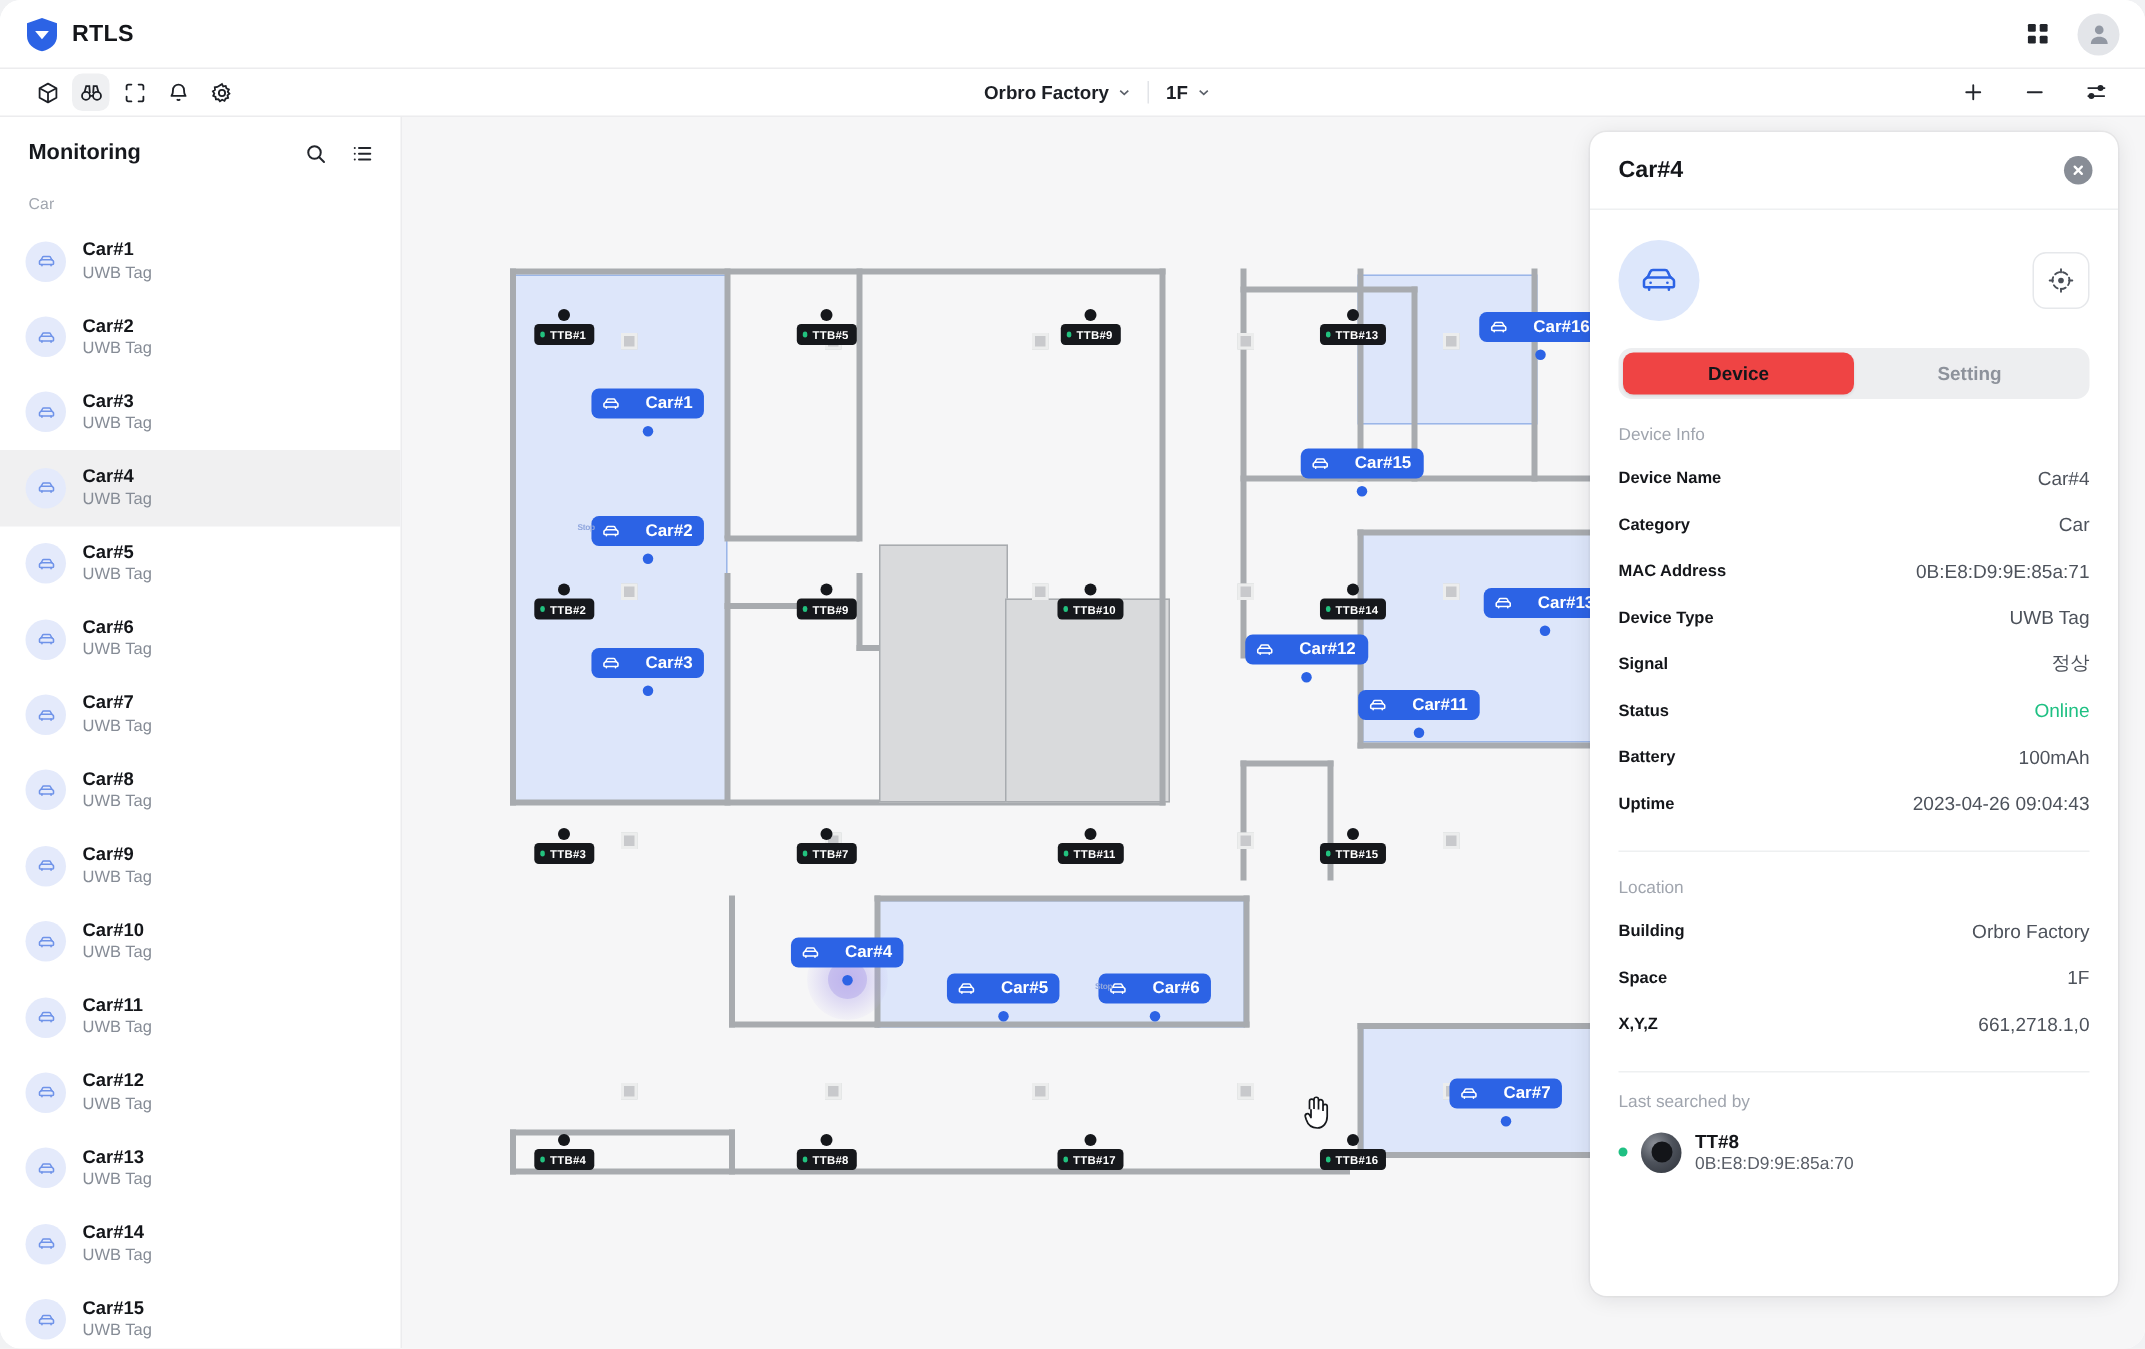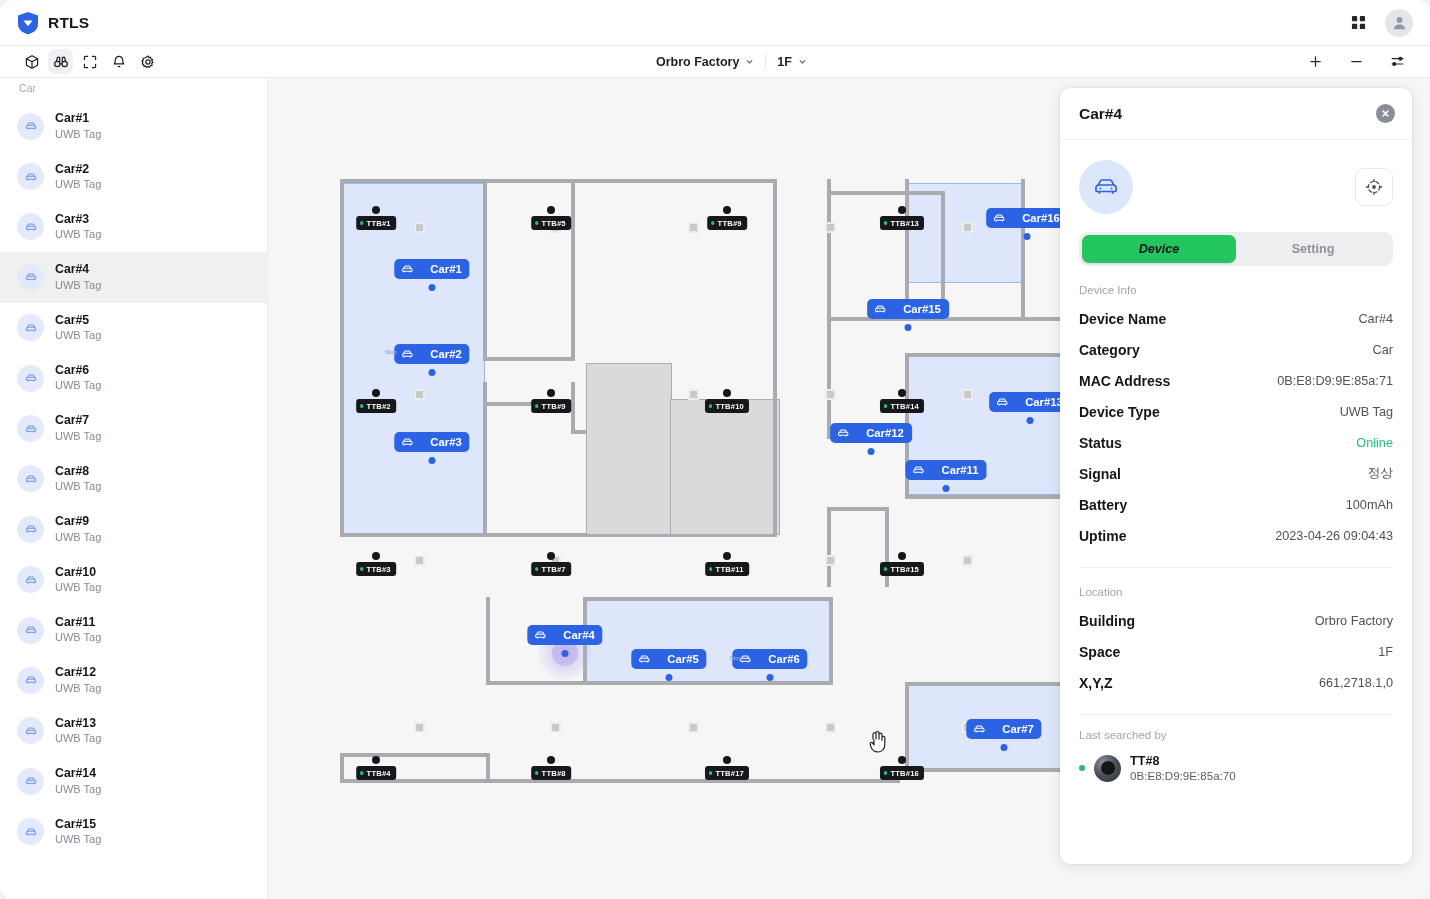--- a/index.html
+++ b/index.html
@@ -203,24 +203,24 @@
     display: flex; align-items: center; justify-content: center; color: #4a4f58;
   }
   .tabs {
     margin-top: 18px; background: #edeef0; border-radius: 9px; padding: 3px;
     display: flex; height: 34px;
   }
   .tab {
     flex: 1; display: flex; align-items: center; justify-content: center;
     font-size: 12.6px; font-weight: bold; color: #8d929b; border-radius: 7px; cursor: pointer;
   }
-  .tab.active { background: #22c55e; color: #14161a; box-shadow: 0 1px 2px rgba(20,24,33,.10); font-style: italic; }
+  .tab.active { background: #ef4444; color: #14161a; box-shadow: 0 1px 2px rgba(20,24,33,.10); }
   .sec-label { font-size: 11.5px; color: #a0a5ae; margin: 18px 0 7px; }
   .row { display: flex; align-items: center; height: 31px; }
-  .row-k { font-size: 14px; font-weight: bold; color: #14161a; }
+  .row-k { font-size: 11px; font-weight: bold; color: #14161a; }
   .row-v { margin-left: auto; font-size: 12.7px; color: #4d525b; }
   .row-v.ok { color: #1fc083; }
   .divider { height: 1px; background: #eef0f1; margin: 16px 0 0; }
   .lsb { margin-top: 14px; }
   .lsb-item { display: flex; align-items: center; gap: 9px; margin-top: 13px; }
   .lsb-live { width: 6px; height: 6px; border-radius: 50%; background: #1fc083; flex: none; }
   .lsb-av {
     width: 27px; height: 27px; border-radius: 50%; flex: none;
     background: radial-gradient(circle at 34% 30%, #8d9199 0%, #4e535c 45%, #2d3139 100%);
     display: flex; align-items: center; justify-content: center;
@@ -327,20 +327,36 @@
         <svg width="15" height="15" viewBox="0 0 18 18" fill="none" stroke="currentColor" stroke-width="1.4" stroke-linecap="round">
           <path d="M2.6 5.6h9M14 5.6h1.6M2.6 12h2M6.6 12h8.8"></path>
           <circle cx="12.4" cy="5.6" r="1.7" fill="currentColor"></circle>
             <circle cx="5.1" cy="12" r="1.7" fill="currentColor"></circle>
         </svg>
       </div>
     </div>
   </div>
 
   <div class="sidebar">
+    <div class="sb-head">
+      <span class="sb-title">Monitoring</span>
+      <div class="sb-actions">
+        <span class="sb-ico">
+          <svg width="15" height="15" viewBox="0 0 18 18" fill="none" stroke="currentColor" stroke-width="1.6" stroke-linecap="round">
+              <circle cx="8" cy="8" r="5"></circle>
+              <path d="M11.8 11.8 15.6 15.6"></path>
+            </svg>
+        </span>
+        <span class="sb-ico">
+          <svg width="15" height="15" viewBox="0 0 18 18" fill="none" stroke="currentColor" stroke-width="1.6" stroke-linecap="round">
+            <path d="M6.4 4.4h9M6.4 9h9M6.4 13.6h9M3 4.4h.02M3 9h.02M3 13.6h.02"></path>
+          </svg>
+        </span>
+      </div>
+    </div>
     <div class="sb-group">Car</div>
     <div class="sb-list" id="sb-list">
         <div class="sb-item">
           <span class="sb-av">
             <svg width="14" height="14" viewBox="0 0 24 24" fill="none" stroke="#6f93e9" stroke-width="1.8" stroke-linecap="round" stroke-linejoin="round">
               <path d="M4 15.2v-2.5c0-.4.2-.8.5-1l1.6-1.3 1.3-2.7c.25-.6.8-.9 1.45-.9h6.3c.65 0 1.2.3 1.45.9l1.3 2.7 1.6 1.3c.3.2.5.6.5 1v2.5c0 .5-.3.8-.8.8H4.8c-.5 0-.8-.3-.8-.8z"></path>
               <path d="M5.8 10.6h12.4"></path>
               <path d="M6.8 16v1.3M17.2 16v1.3"></path>
             </svg>
           </span>
@@ -931,26 +947,26 @@
           </div>
           <div class="row">
             <span class="row-k">MAC Address</span>
             <span class="row-v">0B:E8:D9:9E:85a:71</span>
           </div>
           <div class="row">
             <span class="row-k">Device Type</span>
             <span class="row-v">UWB Tag</span>
           </div>
           <div class="row">
+            <span class="row-k">Signal</span>
+            <span class="row-v">정상</span>
+          </div>
+          <div class="row">
             <span class="row-k">Status</span>
             <span class="row-v ok">Online</span>
-          </div>
-          <div class="row">
-            <span class="row-k">Signal</span>
-            <span class="row-v">정상</span>
           </div>
           <div class="row">
             <span class="row-k">Battery</span>
             <span class="row-v">100mAh</span>
           </div>
           <div class="row">
             <span class="row-k">Uptime</span>
             <span class="row-v">2023-04-26 09:04:43</span>
           </div>
         </div>

